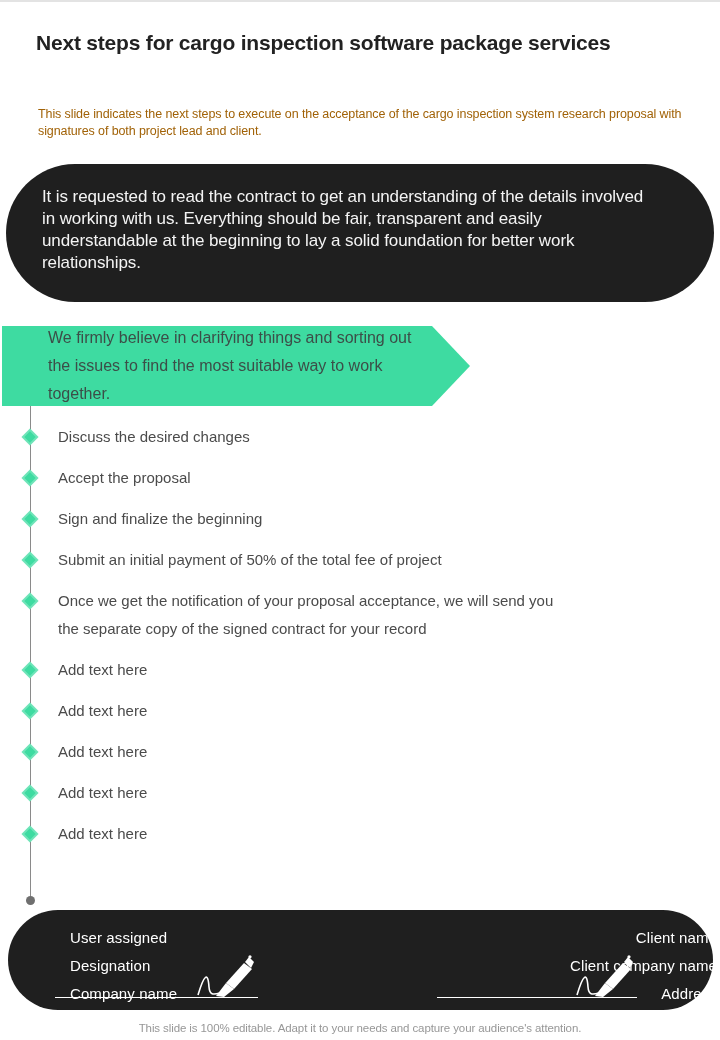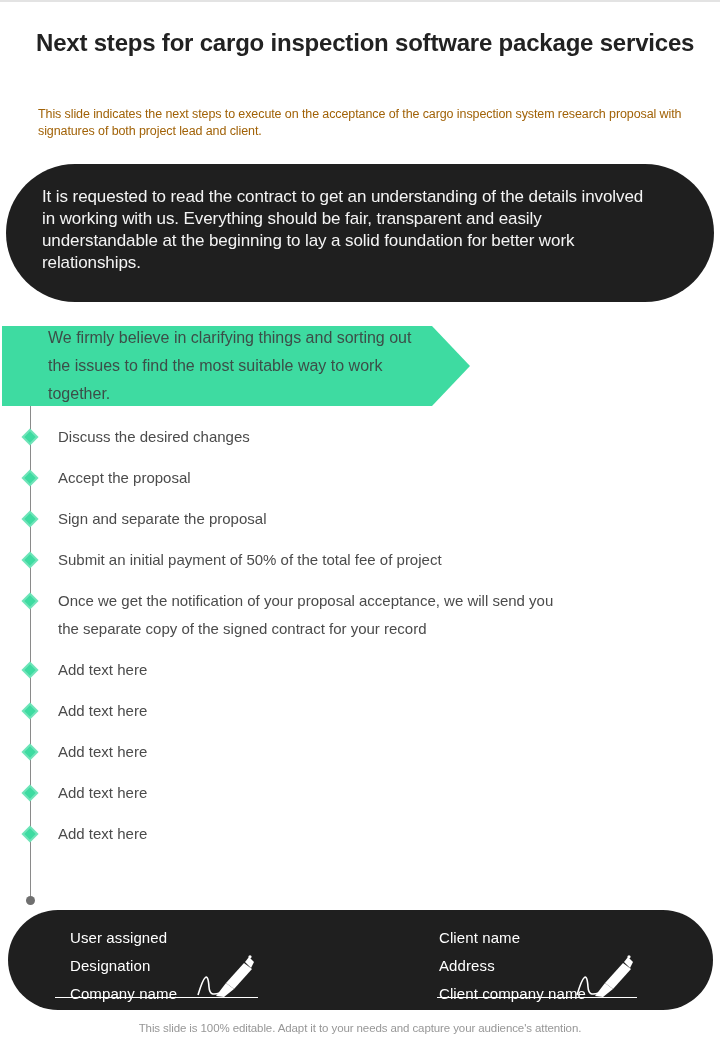--- a/index.html
+++ b/index.html
@@ -13,21 +13,21 @@
     position:relative;
     width:720px;height:1040px;
     background:#ffffff;
     font-family:"Liberation Sans", sans-serif;
     overflow:hidden;
     border-top:2px solid #e3e3e3;
   }
   
   .title{
     position:absolute;left:36px;top:22px;width:672px;
-    font-size:24px;line-height:38px;font-weight:700;
+    font-size:21px;line-height:38px;font-weight:700;
     color:#222222;letter-spacing:-0.2px;
   }
   .subtitle{
     position:absolute;left:38px;top:104px;width:648px;
     font-size:12.5px;line-height:17px;color:#a16207;
     letter-spacing:-0.1px;
   }
   
   .contract-card{
     position:absolute;left:6px;top:162px;width:708px;height:138px;
@@ -85,21 +85,21 @@
     margin-left:22px;width:518px;
     font-size:15px;line-height:28px;color:#4b4b4b;
   }
   
   .sig-card{
     position:absolute;left:8px;top:908px;width:705px;height:100px;
     background:var(--dark);border-radius:50px;
   }
   .sig-col{position:absolute;top:14px;}
   .sig-col.left{left:54px;width:260px;margin-left:8px;}
-  .sig-col.right{left:431px;width:260px;}
+  .sig-col.right{left:449px;width:260px;text-align:right;}
   .sig-label{
     color:#ffffff;font-size:15px;line-height:28px;letter-spacing:0.1px;
   }
   .sig-line{
     position:absolute;top:87px;height:0;border-top:1.5px solid #ffffff;
   }
   .sig-line.left{left:47px;width:203px;}
   .sig-line.right{left:429px;width:200px;}
   .pen{position:absolute;width:64px;height:44px;}
   .pen.left{left:188px;top:45px;}
@@ -138,21 +138,21 @@
       <span class="step-text">Discuss the desired changes</span>
     </div>
 
     <div class="step-row">
       <span class="diamond"></span>
       <span class="step-text">Accept the proposal</span>
     </div>
 
     <div class="step-row">
       <span class="diamond"></span>
-      <span class="step-text">Sign and separate the proposal</span>
+      <span class="step-text">Sign and finalize the beginning</span>
     </div>
 
     <div class="step-row">
       <span class="diamond"></span>
       <span class="step-text">Submit an initial payment of 50% of the total fee of project</span>
     </div>
 
     <div class="step-row">
       <span class="diamond"></span>
       <span class="step-text">Once we get the notification of your proposal acceptance, we will send you the separate copy of the signed contract for your record</span>
@@ -190,23 +190,23 @@
       <div class="sig-label">User assigned</div>
 
       <div class="sig-label">Designation</div>
 
       <div class="sig-label">Company name</div>
     </div>
   <div class="sig-col right">
 
       <div class="sig-label">Client name</div>
 
+      <div class="sig-label">Client company name</div>
+
       <div class="sig-label">Address</div>
-
-      <div class="sig-label">Client company name</div>
     </div>
 
   <div class="sig-line left"></div>
   <div class="sig-line right"></div>
 
   <svg class="pen left" viewBox="0 0 64 44">
     <path d="M2 40 C8 20 12 16 13 32 C13.6 40 17 40 24 38" stroke="#ffffff" stroke-width="1.6" fill="none"></path>
     <polygon points="20,41 30,28 38,34 28,42" fill="#ffffff"></polygon>
     <polygon points="30,28 48,8 56,14 38,34" fill="#ffffff"></polygon>
     <polygon points="49,7 53,2 58,7 55,13" fill="#ffffff"></polygon>

